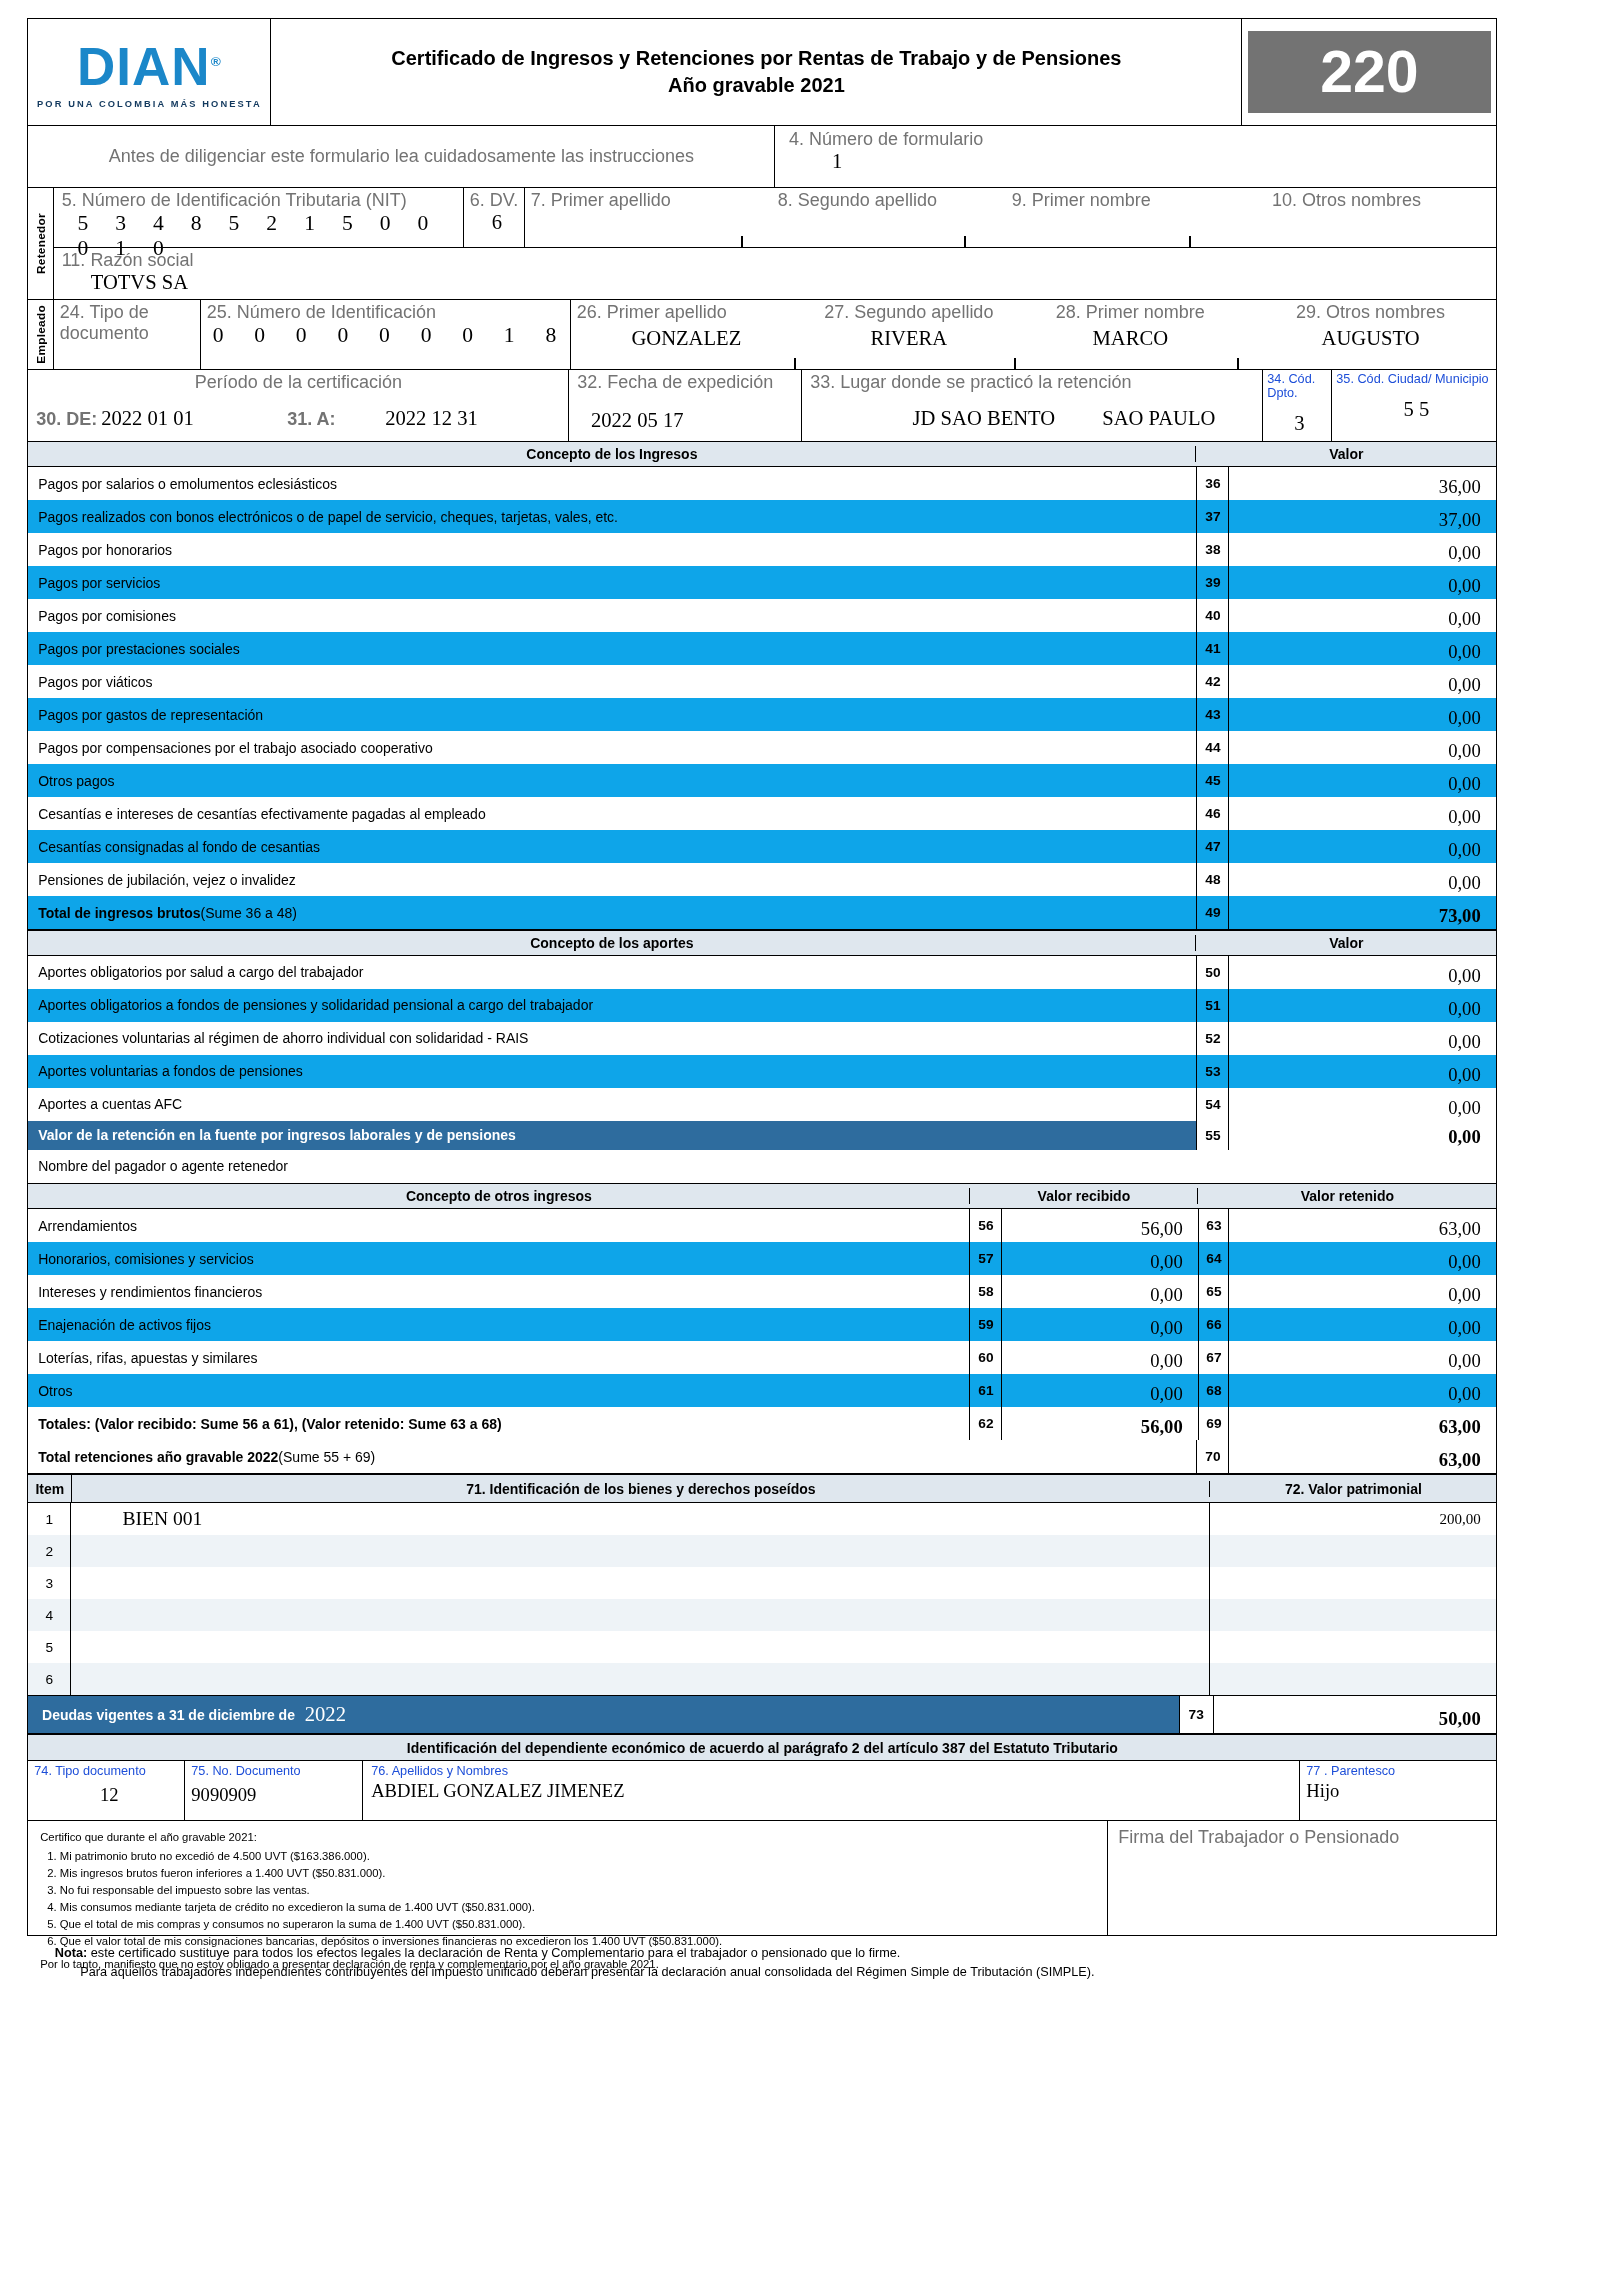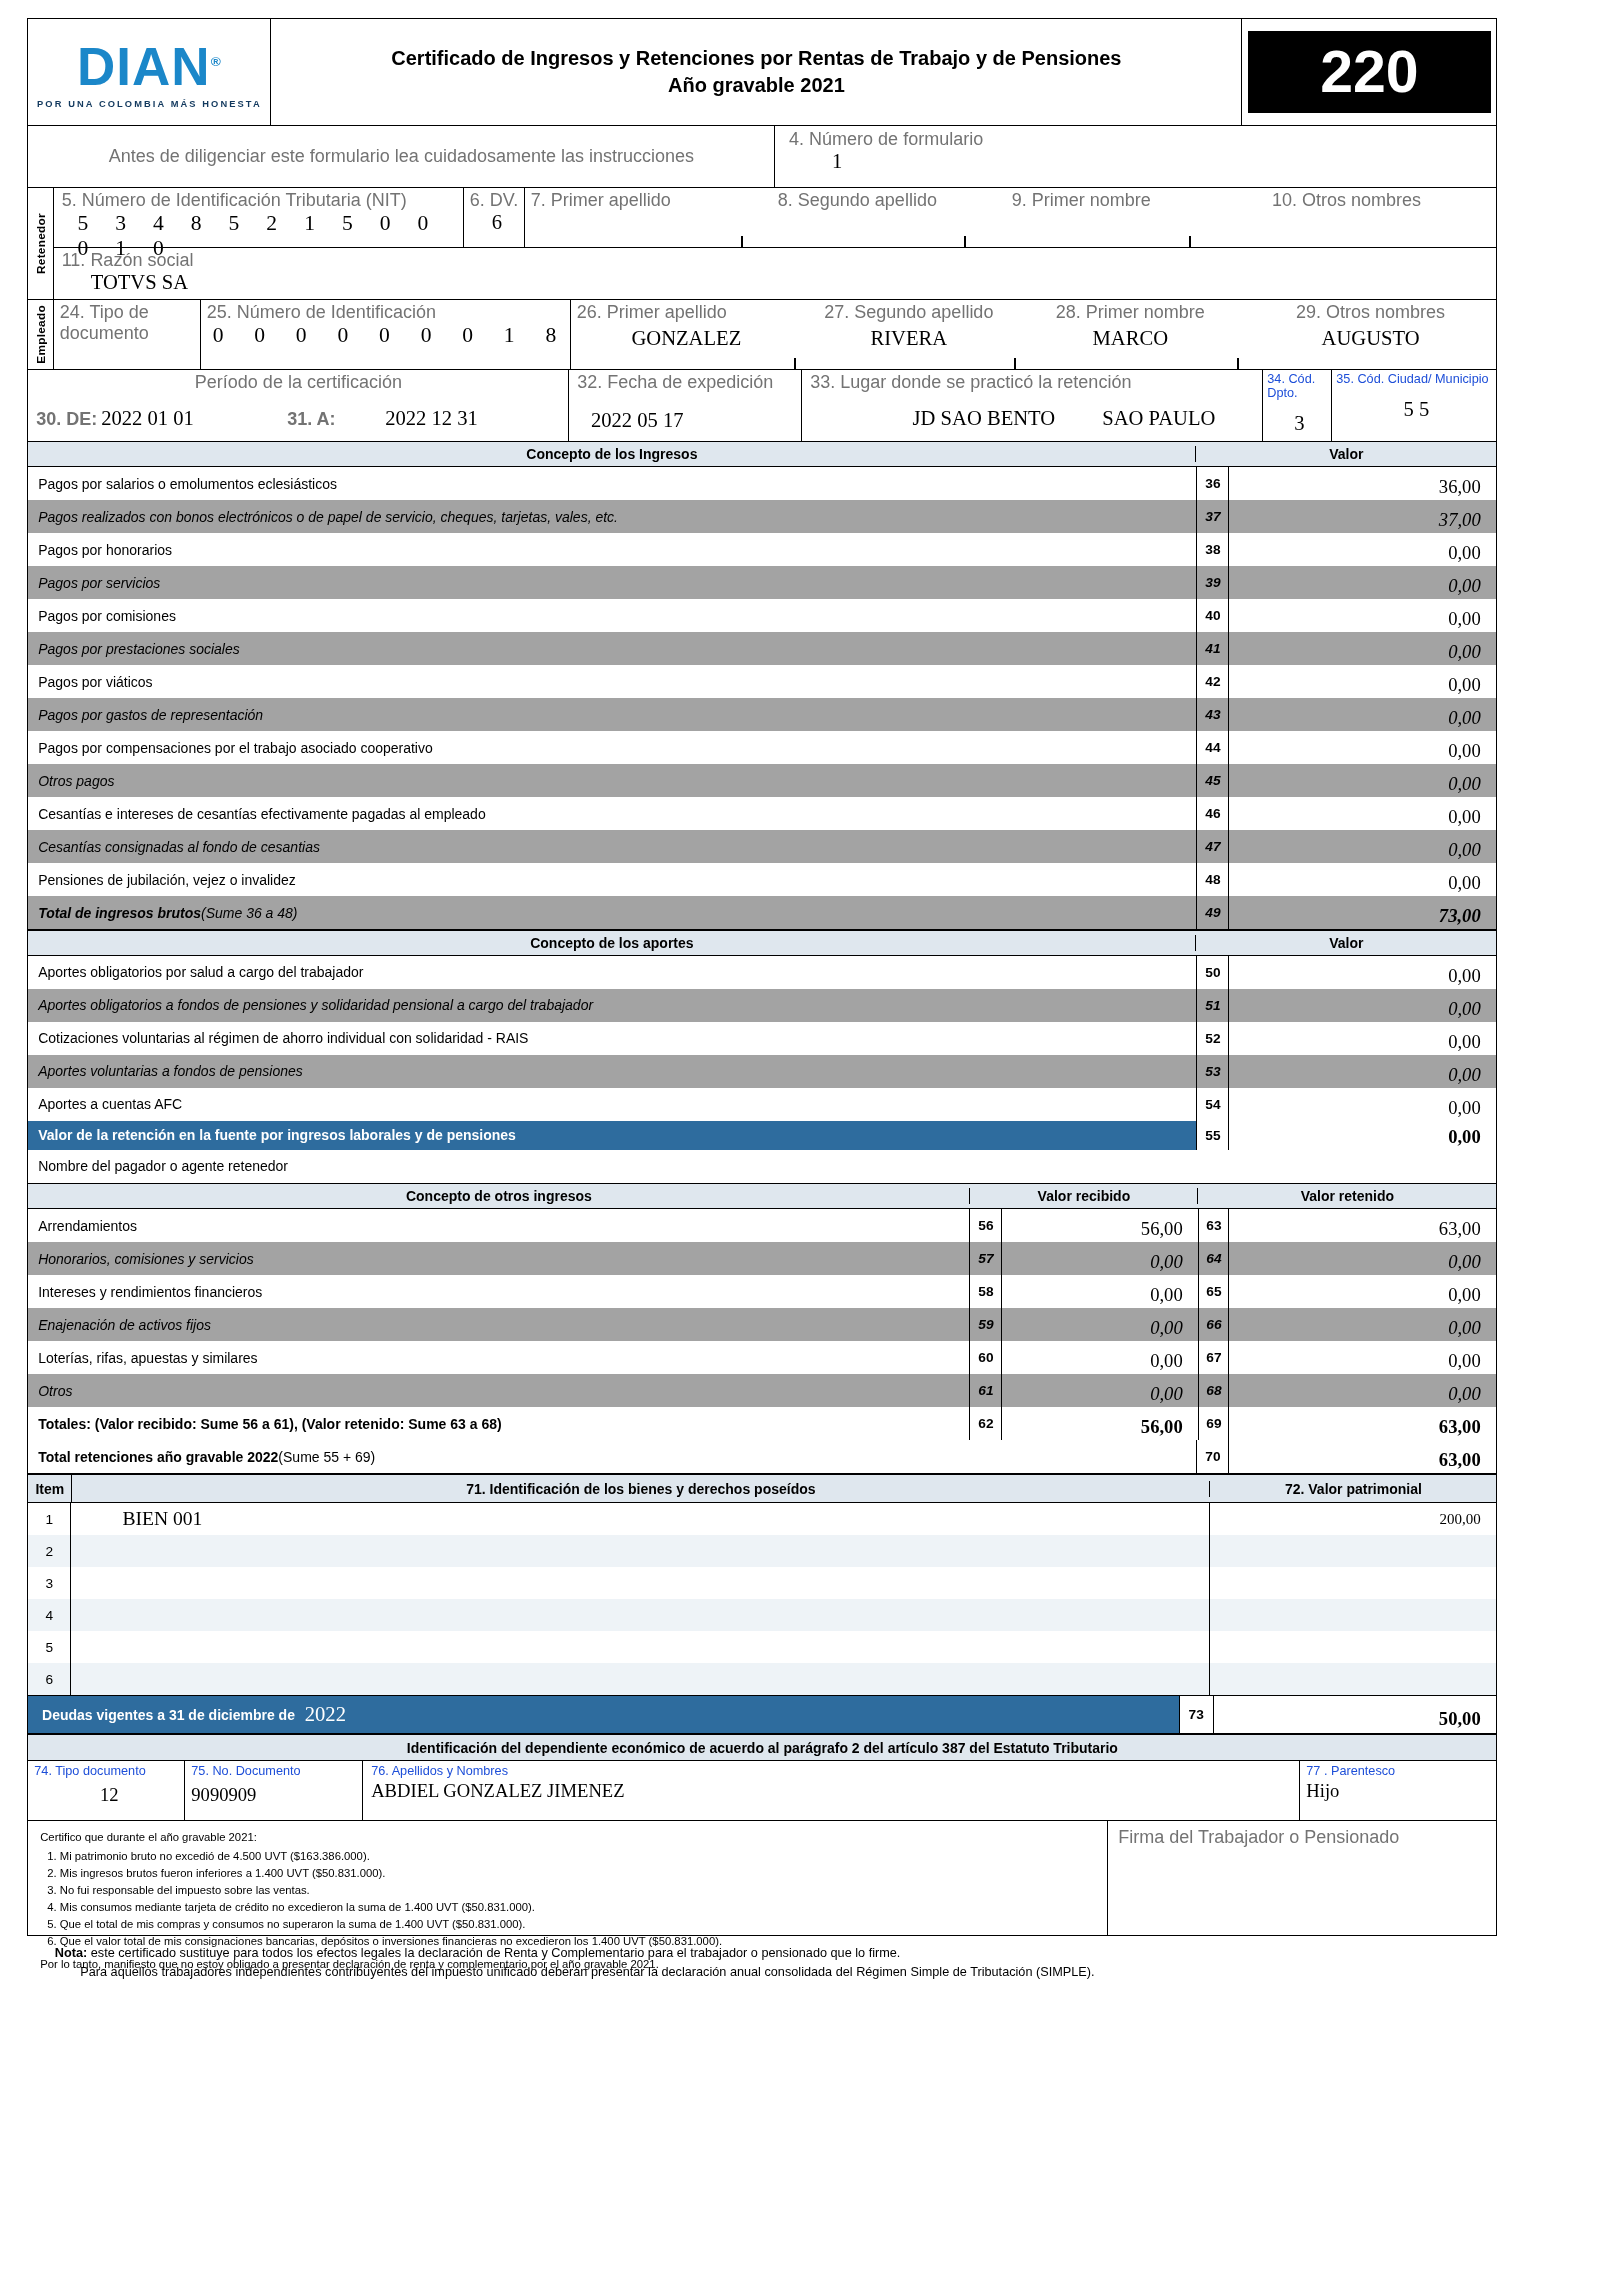--- a/index.html
+++ b/index.html
@@ -75,21 +75,21 @@
   }
   .title-main { font-size: 20px; font-weight: bold; line-height: 1.35; }
   .num-box {
     width: 255px;
     box-sizing: border-box;
     border-left: 1.5px solid #000;
     display: flex; align-items: center; justify-content: center;
     padding: 5.9px;
   }
   .num-inner {
-    background: #000000;
+    background: #737373;
     color: #fff;
     width: 100%;
     height: 82px;
     display: flex; align-items: center; justify-content: center;
     font-size: 59px;
     font-weight: bold;
     font-family: "Liberation Sans", sans-serif;
   }
 
   
@@ -124,21 +124,21 @@
   .sect-head {
     background: #dfe7ee;
     font-size: 14px;
     font-weight: bold;
     text-align: center;
     height: 25.5px;
     display: flex; align-items: center; justify-content: center;
     box-sizing: border-box;
   }
   .irow { display: flex; height: 33px; box-sizing: border-box; }
-  .irow.alt { background: #a3a3a3; font-style: italic; }
+  .irow.alt { background: #0ea5e9; }
   .irow .desc { flex: 1; display: flex; align-items: center; padding-left: 9.8px; font-size: 14px; box-sizing: border-box; }
   .irow .num {
     width: 33px; box-sizing: border-box;
     border-left: 1.5px solid #000; border-right: 1.5px solid #000;
     display: flex; align-items: center; justify-content: center;
     font-size: 13.7px; font-weight: bold;
   }
   .irow .amt {
     width: 267px; box-sizing: border-box;
     display: flex; align-items: flex-end; justify-content: flex-end;

